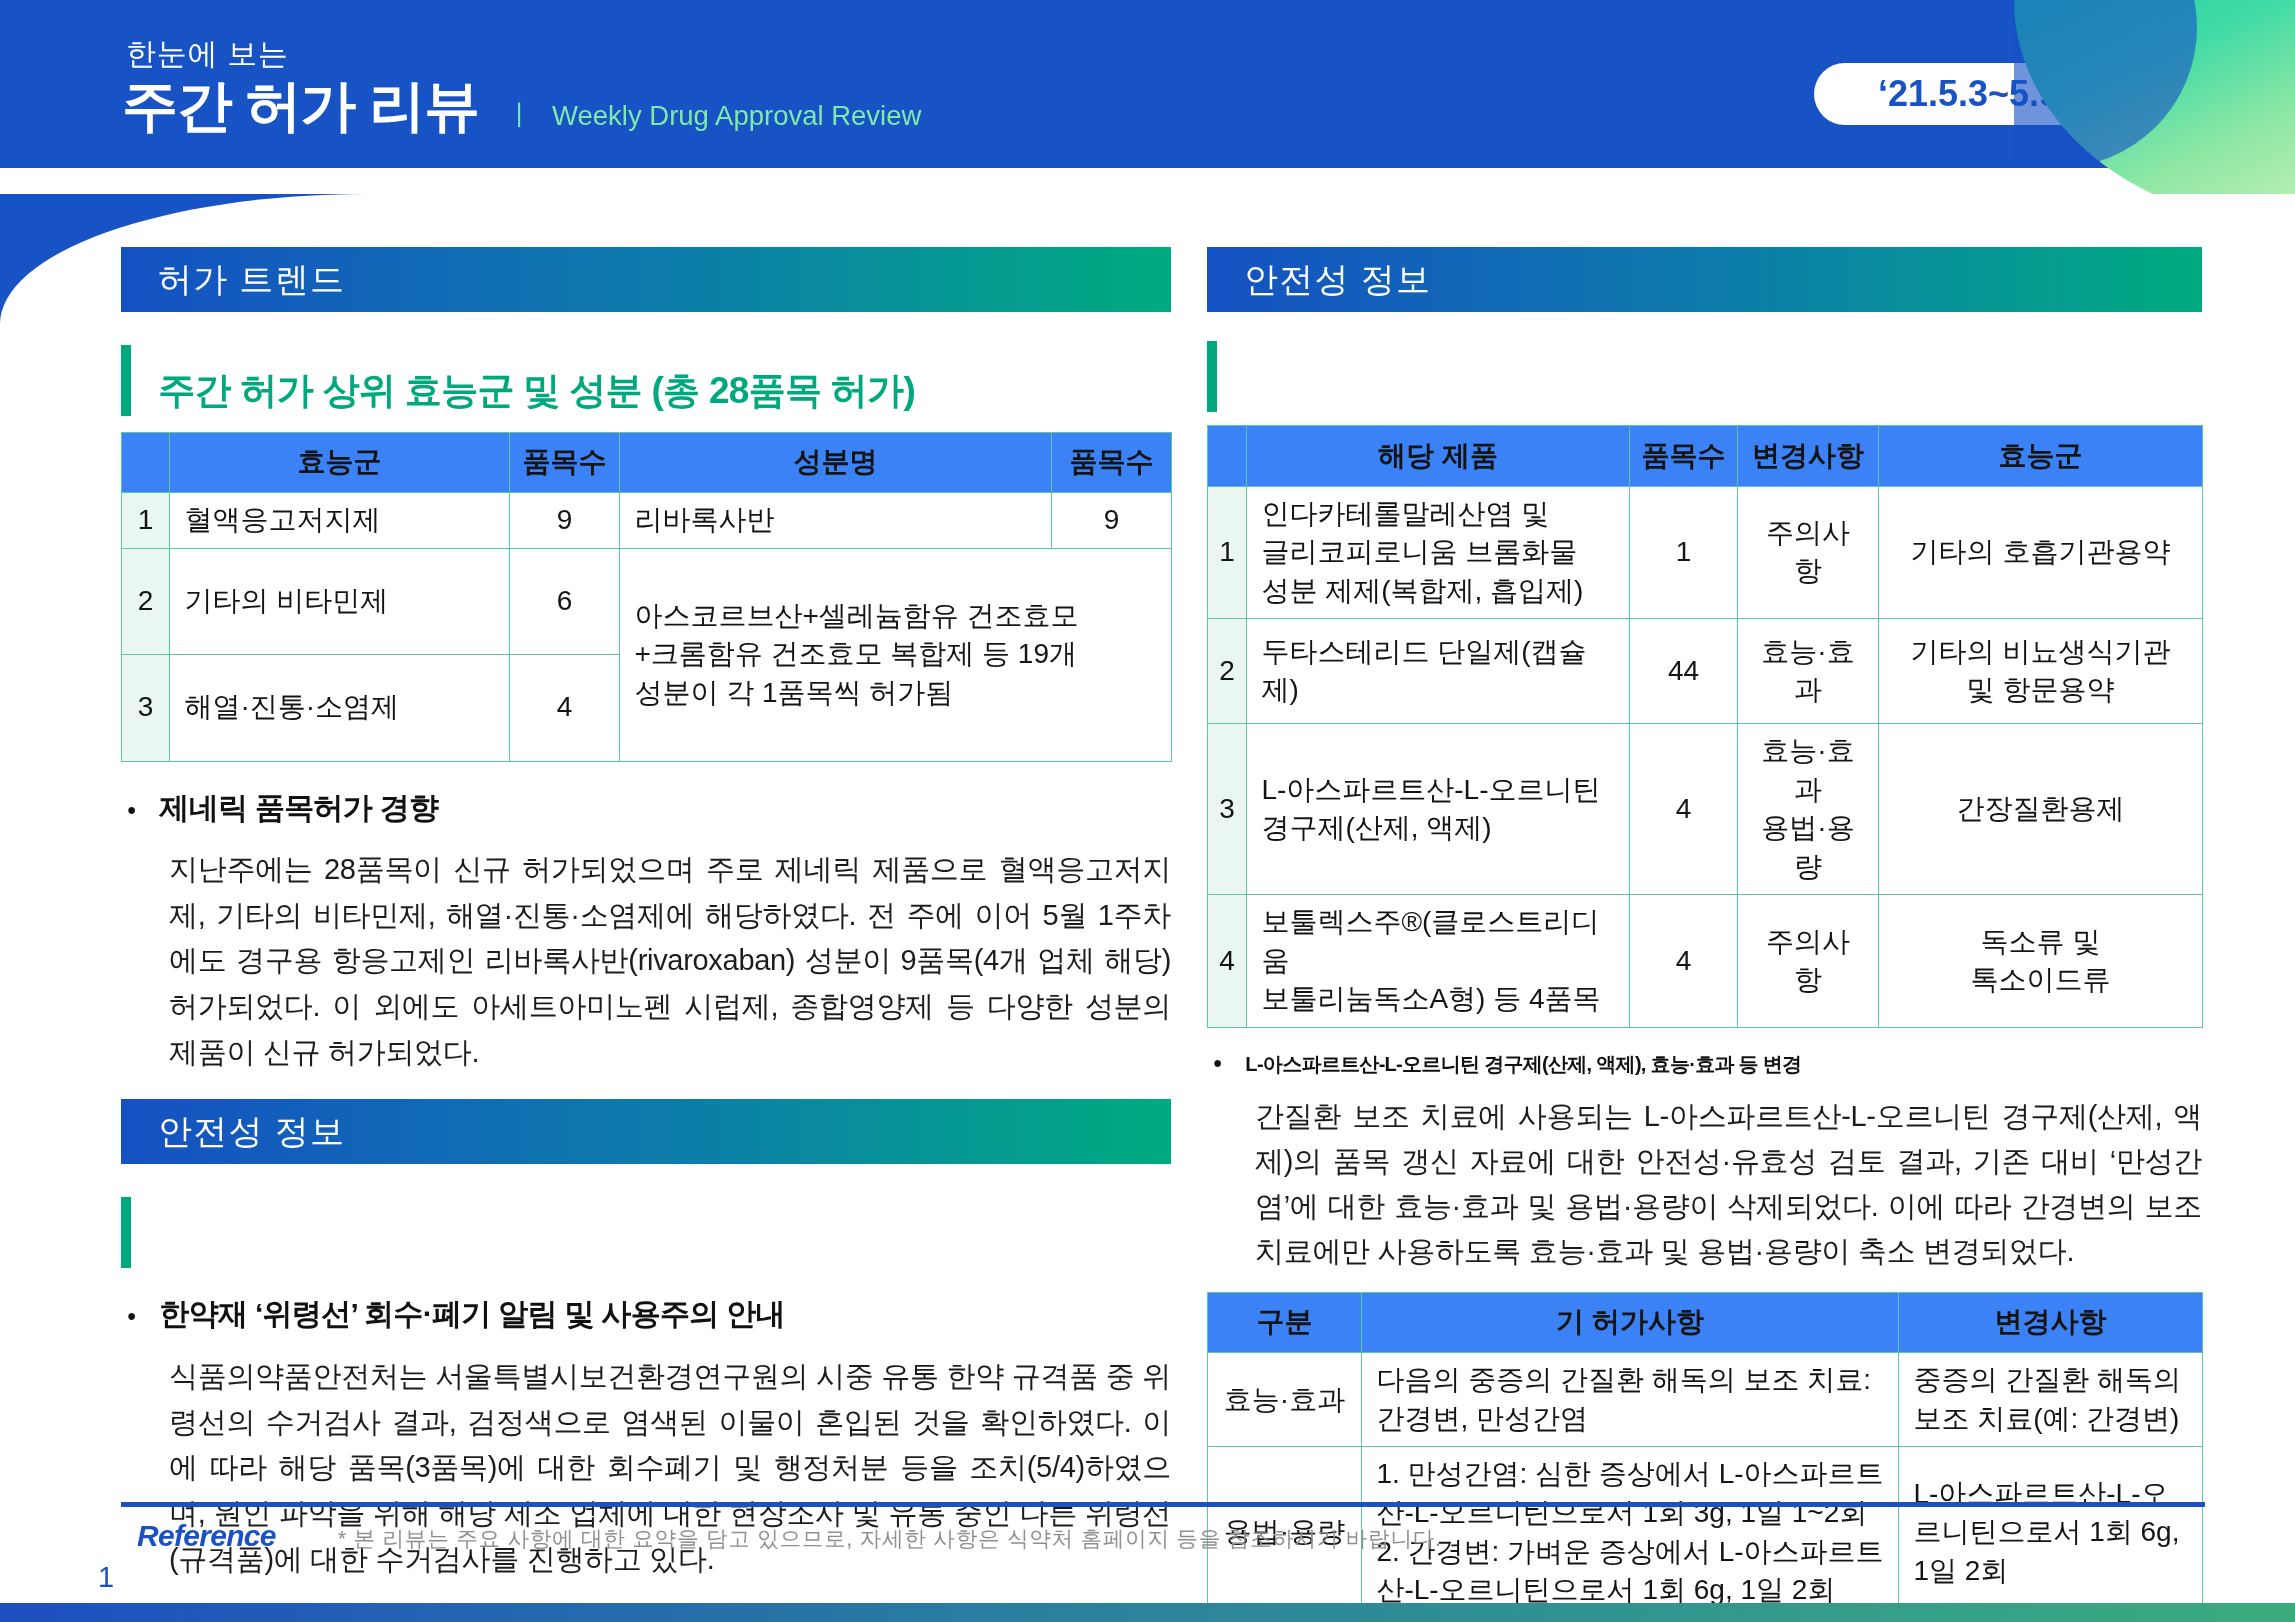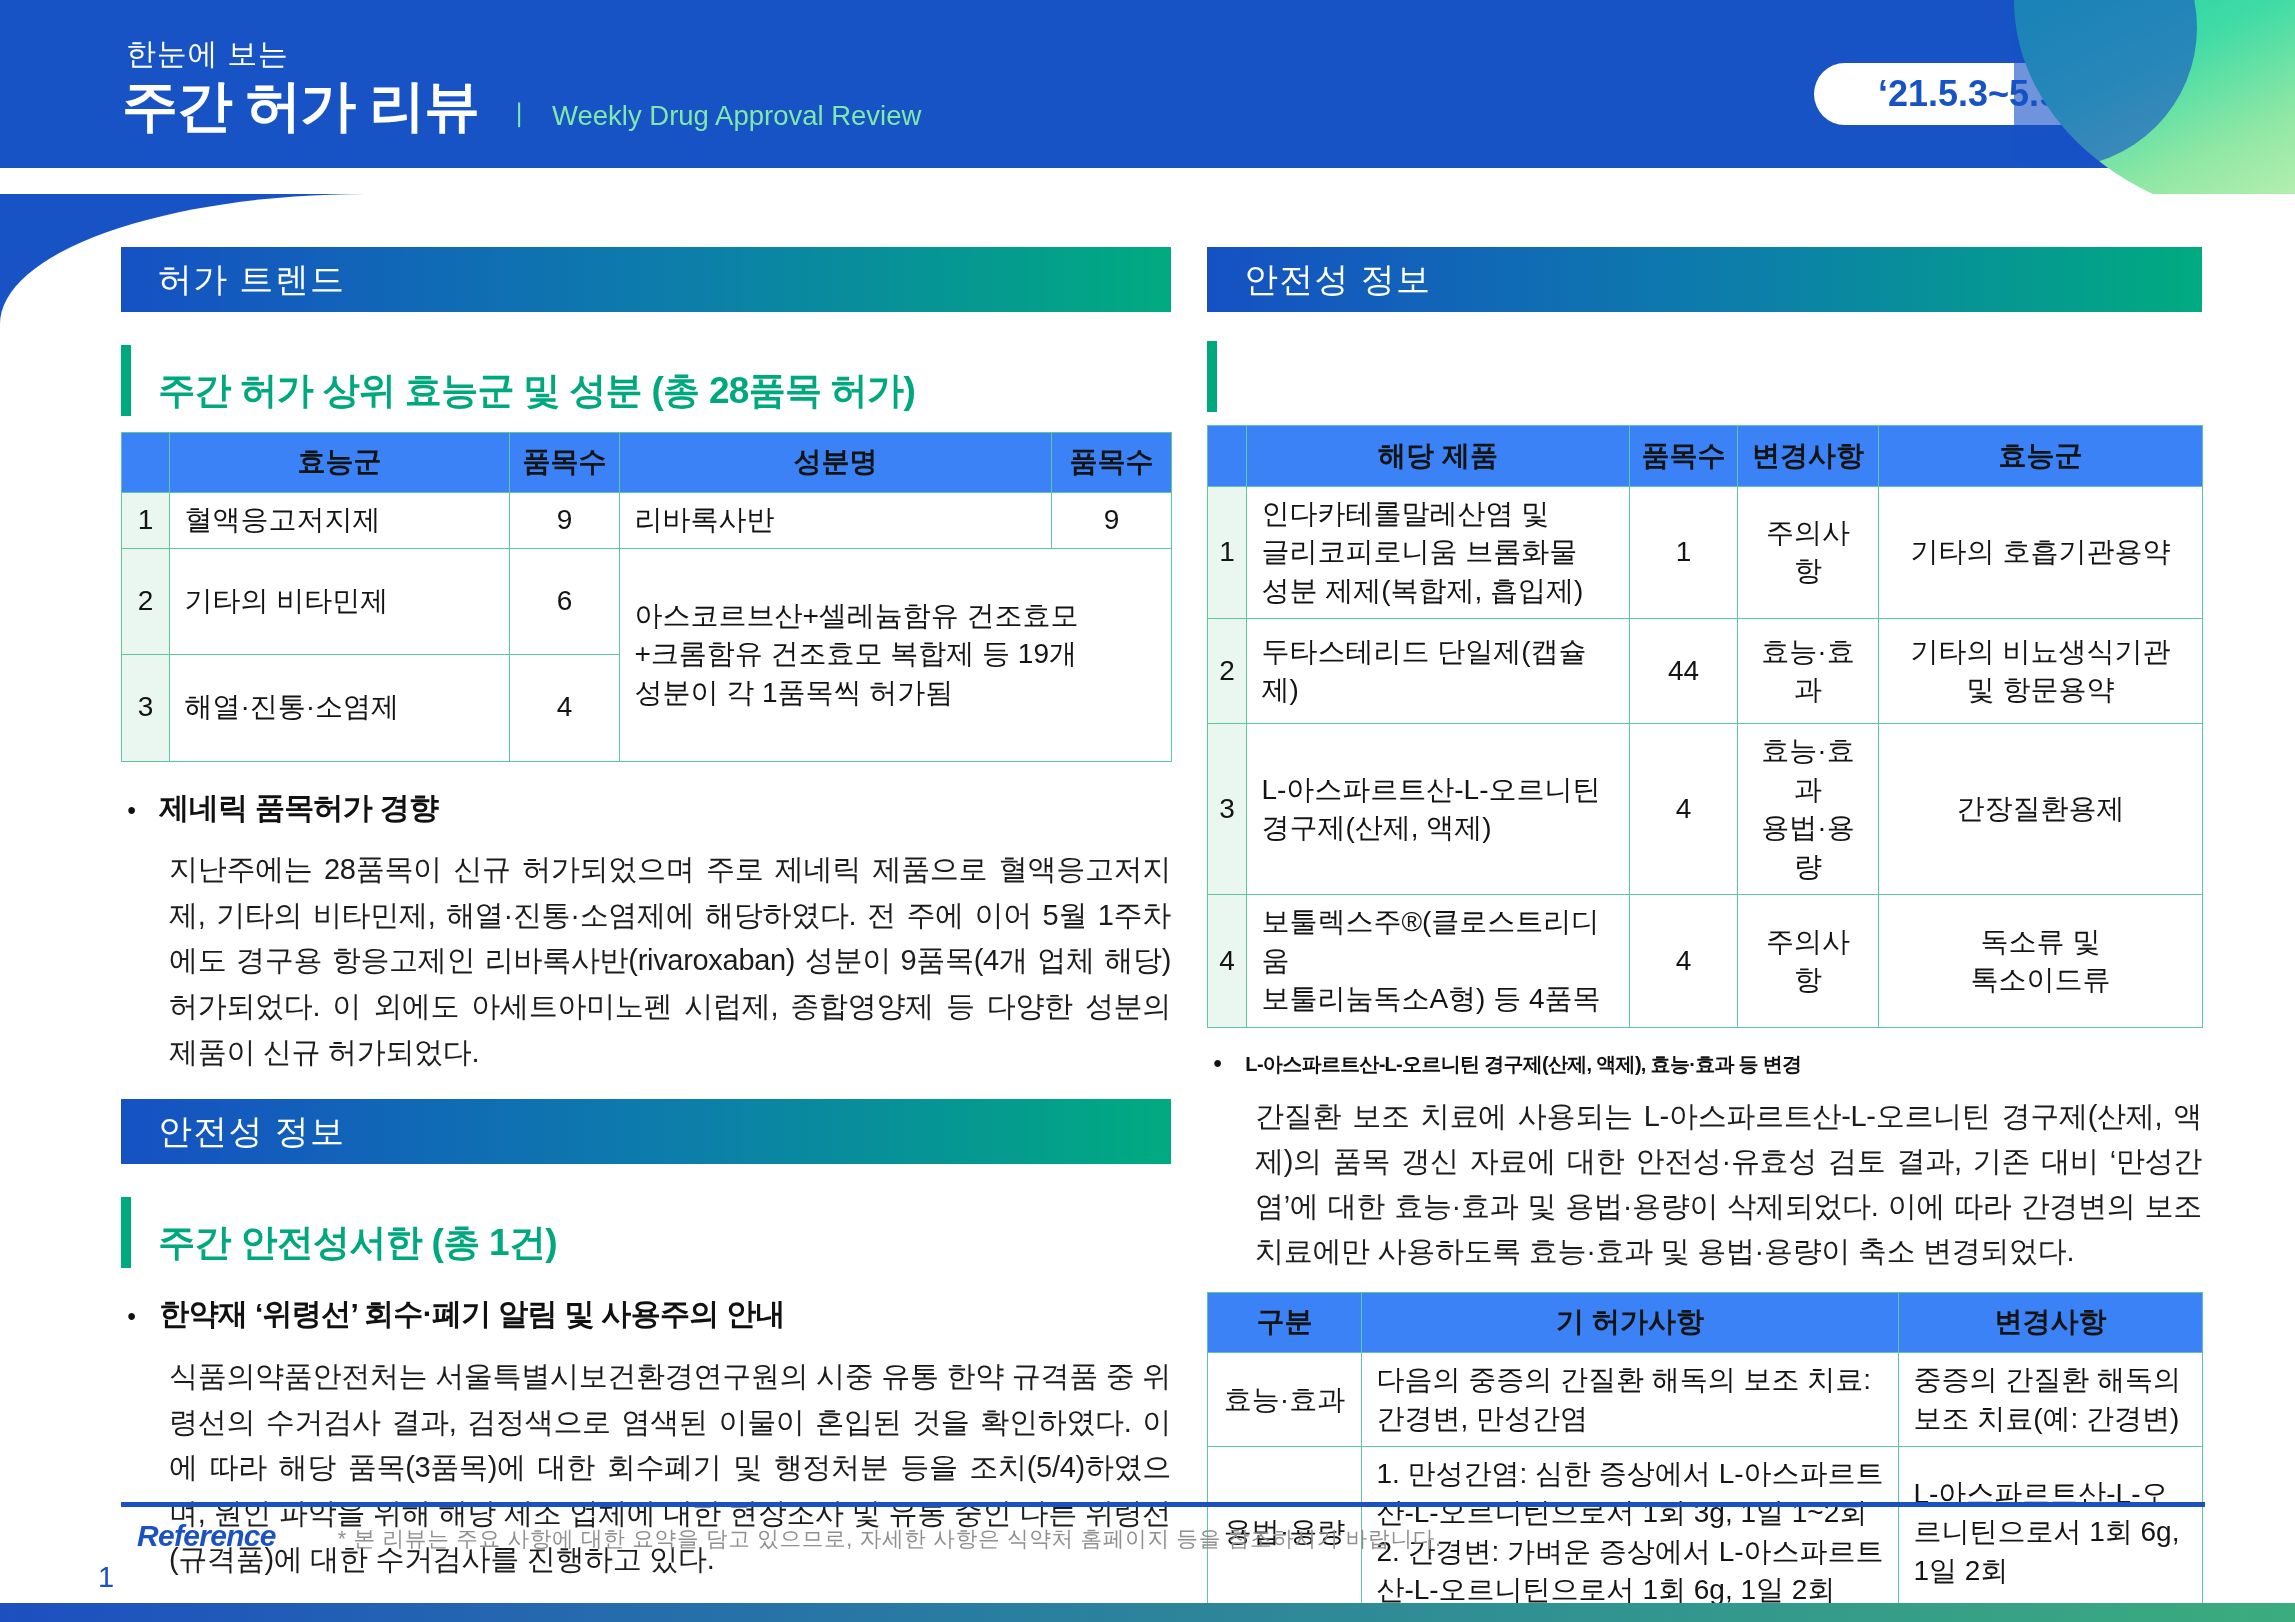--- a/index.html
+++ b/index.html
@@ -140,21 +140,20 @@
     <span class="btext">제네릭 품목허가 경향</span>
   </div>
   <div class="para">지난주에는 28품목이 신규 허가되었으며 주로 제네릭 제품으로 혈액응고저지제, 기타의 비타민제, 해열·진통·소염제에 해당하였다. 전 주에 이어 5월 1주차에도 경구용 항응고제인 리바록사반(rivaroxaban) 성분이 9품목(4개 업체 해당) 허가되었다. 이 외에도 아세트아미노펜 시럽제, 종합영양제 등 다양한 성분의 제품이 신규 허가되었다.</div>
 
   <div class="bar bar2">
     <span>안전성 정보</span>
   </div>
 
   <div class="gtitle">
     <div class="gbar"></div>
-    <div class="gtext">주간 안전성서한 (총 1건)</div>
   </div>
 
   <div class="bullet">
     <span class="bdot">•</span>
     <span class="btext">한약재 ‘위령선’ 회수·폐기 알림 및 사용주의 안내</span>
   </div>
   <div class="para">식품의약품안전처는 서울특별시보건환경연구원의 시중 유통 한약 규격품 중 위령선의 수거검사 결과, 검정색으로 염색된 이물이 혼입된 것을 확인하였다. 이에 따라 해당 품목(3품목)에 대한 회수폐기 및 행정처분 등을 조치(5/4)하였으며, 원인 파악을 위해 해당 제조 업체에 대한 현장조사 및 유통 중인 다른 위령선(규격품)에 대한 수거검사를 진행하고 있다.</div>
 
 </div>
 

